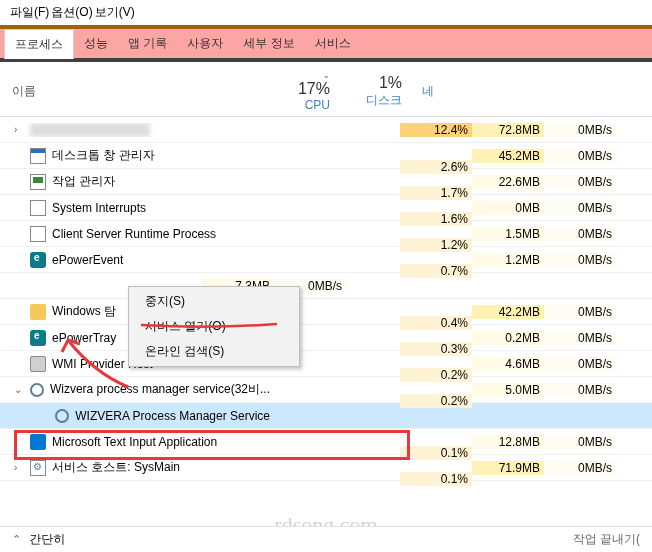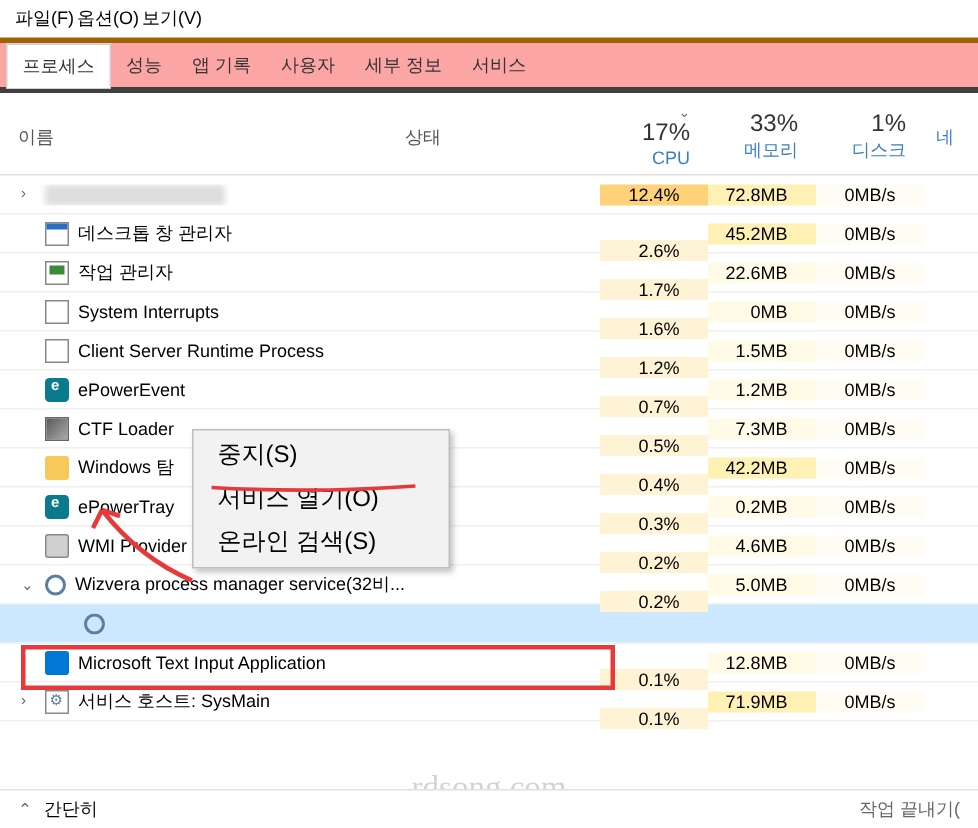--- a/index.html
+++ b/index.html
@@ -69,21 +69,21 @@
   display: flex;
   align-items: center;
   gap: 6px;
   overflow: hidden;
   white-space: nowrap;
 }
 .row .status-cell { flex: 0 0 130px; }
 .row .num-cell {
   flex: 0 0 72px;
   text-align: right;
-  padding-right: 19px;
+  padding-right: 4px;
   font-size: 12px;
 }
 .row .net-cell { flex: 0 0 20px; }
 .expander {
   width: 10px;
   font-size: 10px;
   color: #666;
   display: inline-block;
 }
 .icon {
@@ -144,21 +144,21 @@
   left: 128px;
   top: 286px;
   width: 172px;
   background:#f2f2f2;
   border:1px solid #bfbfbf;
   box-shadow:2px 2px 4px rgba(0,0,0,0.25);
   padding:2px;
 }
 .ctxmenu .item {
   padding:4px 14px;
-  font-size:16px;
+  font-size:12px;
   cursor:default;
 }
 .watermark {
   position:absolute;
   bottom:14px;
   left:50%;
   transform:translateX(-50%);
   color:rgba(128,128,128,0.35);
   font-size:22px;
   font-family:cursive;
@@ -192,34 +192,27 @@
     <div class="tab active">프로세스</div>
     <div class="tab">성능</div>
     <div class="tab">앱 기록</div>
     <div class="tab">사용자</div>
     <div class="tab">세부 정보</div>
     <div class="tab">서비스</div>
   </div>
 
 <div class="headers">
   <div class="col-name">이름</div>
-  <div class="col-status">상태</div>
   <div class="col-cpu">
     <div class="hdr-stack">
       <span class="sort-arrow">⌄</span>
       <span class="hdr-pct">17%</span>
       <span class="hdr-lbl">CPU</span>
     </div>
   </div>
-  <div class="col-mem">
-    <div class="hdr-stack">
-      <span class="hdr-pct">33%</span>
-      <span class="hdr-lbl">메모리</span>
-    </div>
-  </div>
   <div class="col-disk">
     <div class="hdr-stack">
       <span class="hdr-pct">1%</span>
       <span class="hdr-lbl">디스크</span>
     </div>
   </div>
   <div class="col-net">
     <div class="hdr-stack">
       <span class="hdr-lbl">네</span>
     </div>
@@ -292,25 +285,20 @@
         <span class="icon icon-ep"></span>
         <span>ePowerEvent</span>
       </div>
       <div class="status-cell"></div>
       <div class="num-cell cpu-col">0.7%</div>
       <div class="num-cell mem-col">1.2MB</div>
       <div class="num-cell disk-col">0MB/s</div>
       <div class="net-cell"></div>
     </div>
     <div class="row">
-      <div class="name-cell">
-        <span class="expander"></span>
-        <span class="icon icon-ctf"></span>
-        <span>CTF Loader</span>
-      </div>
       <div class="status-cell"></div>
       <div class="num-cell cpu-col">0.5%</div>
       <div class="num-cell mem-col">7.3MB</div>
       <div class="num-cell disk-col">0MB/s</div>
       <div class="net-cell"></div>
     </div>
     <div class="row">
       <div class="name-cell">
         <span class="expander"></span>
         <span class="icon icon-folder"></span>
@@ -355,20 +343,21 @@
       <div class="status-cell"></div>
       <div class="num-cell cpu-col">0.2%</div>
       <div class="num-cell mem-col">5.0MB</div>
       <div class="num-cell disk-col">0MB/s</div>
       <div class="net-cell"></div>
     </div>
     <div class="row selected">
       <div class="name-cell" style="padding-left: 40px;">
         <span class="expander"></span>
         <span class="icon icon-gear"></span>
+        <span>WIZVERA Process Manager Service</span>
       </div>
       <div class="status-cell"></div>
       <div class="num-cell "></div>
       <div class="num-cell "></div>
       <div class="num-cell "></div>
       <div class="net-cell"></div>
     </div>
     <div class="row">
       <div class="name-cell">
         <span class="expander">›</span>

